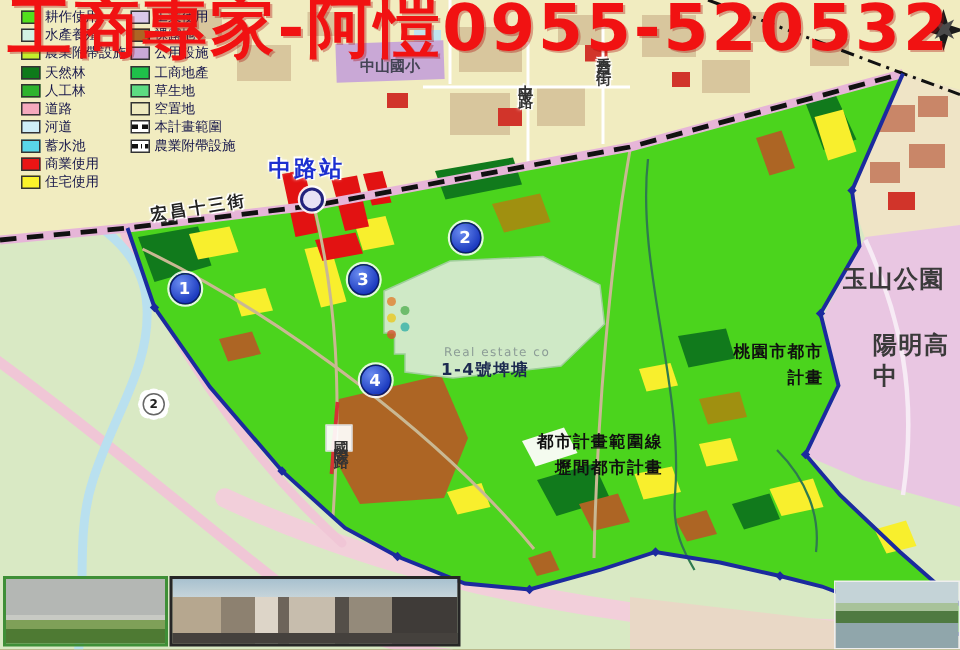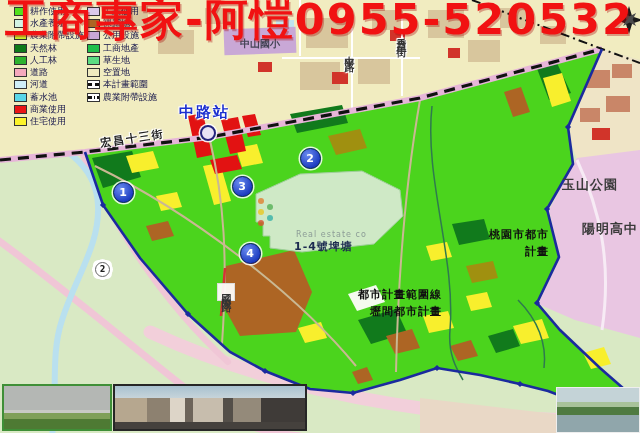--- a/index.html
+++ b/index.html
@@ -27,21 +27,21 @@
 
   
   #labels-layer{position:absolute;left:0;top:0;width:640px;height:433px;z-index:15;}
   .mlabel{position:absolute;white-space:pre-line;}
   .street{font-size:11px;font-weight:bold;color:#222;letter-spacing:2px;
           text-shadow:0 0 2px #fff,0 0 3px #fff,1px 1px 0 #fff,-1px -1px 0 #fff;}
   .street-v{writing-mode:vertical-rl;font-size:10px;font-weight:bold;color:#333;letter-spacing:3px;
           text-shadow:0 0 2px #fff,0 0 3px #fff,1px 1px 0 #fff,-1px -1px 0 #fff;}
   .street-v-boxed{writing-mode:vertical-rl;font-size:10px;font-weight:bold;color:#333;letter-spacing:4px;
           background:rgba(255,255,255,.92);padding:2px 1px;border:1px solid #ddd;}
-  .area{font-size:13px;font-weight:bold;color:#3a3a3a;letter-spacing:1px;}
+  .area{font-size:16px;font-weight:bold;color:#3a3a3a;letter-spacing:1px;}
   .plan{font-size:11px;font-weight:bold;color:#101010;letter-spacing:1px;text-align:right;line-height:1.5;}
   .small{font-size:10px;font-weight:bold;color:#445;}
   .pond{font-size:11px;font-weight:bold;color:#1c2a50;letter-spacing:1px;}
 
   
   .station-label{position:absolute;left:179px;top:103px;z-index:16;font-size:15px;font-weight:bold;
           color:#1c2fd0;letter-spacing:2px;
           text-shadow:0 0 2px #fff,0 0 3px #fff,1px 1px 0 #fff,-1px -1px 0 #fff;}
   .station-circle{position:absolute;left:200px;top:125px;width:12px;height:12px;border-radius:50%;
           background:#e8e2f4;border:2.5px solid #23237d;box-shadow:0 0 0 1.5px rgba(255,255,255,.9);z-index:14;}

